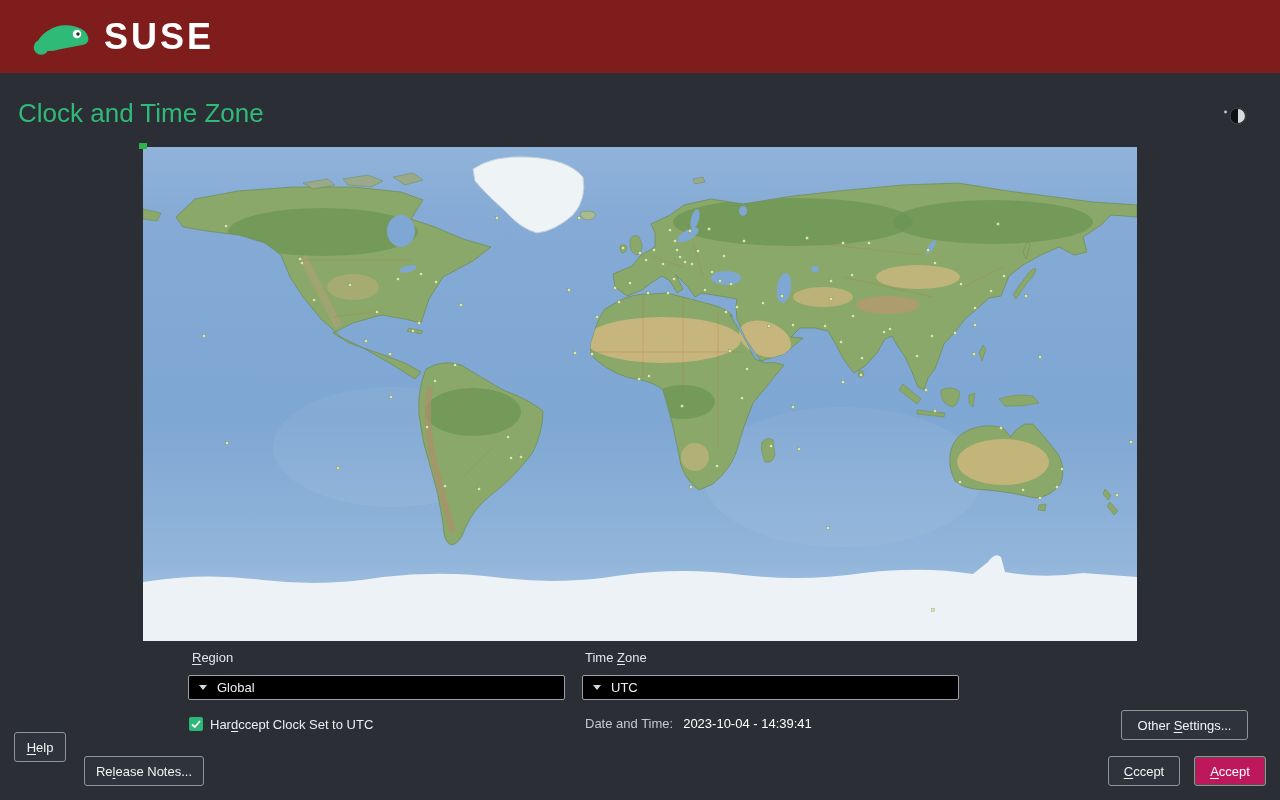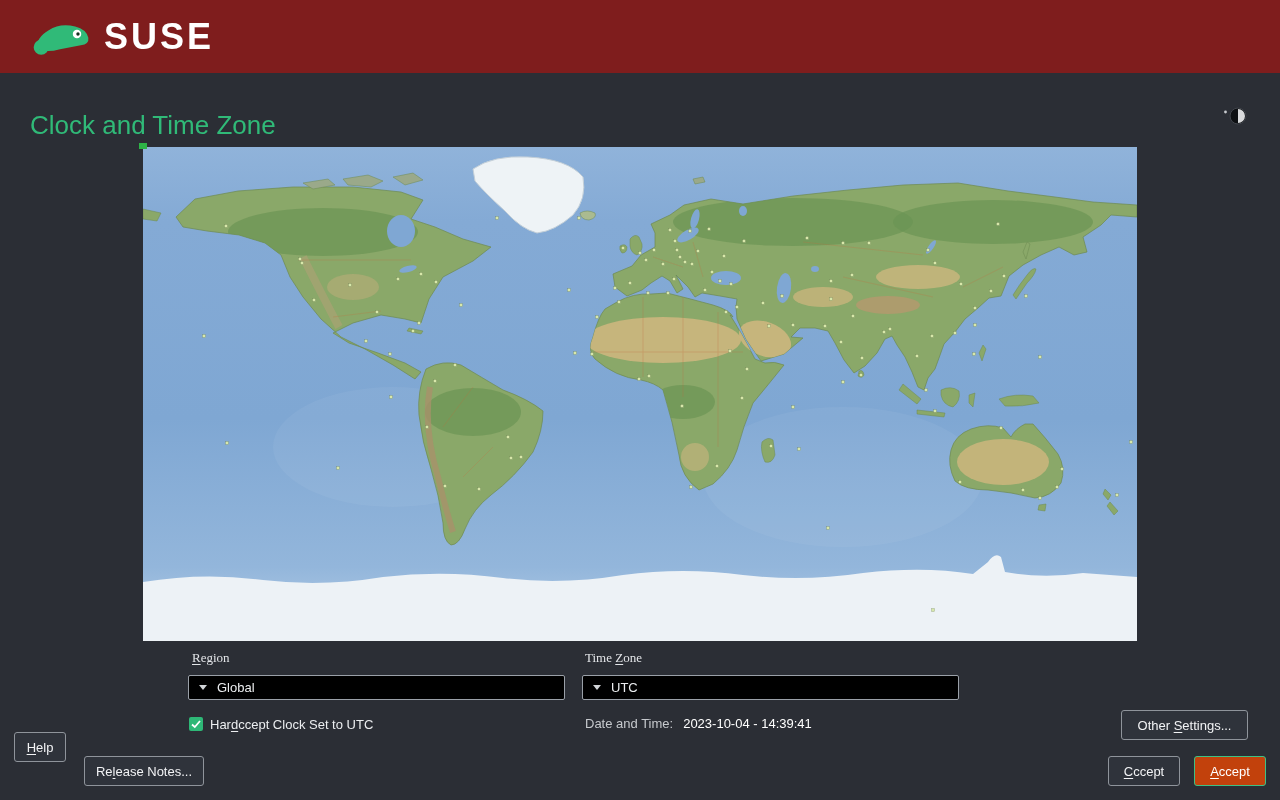--- a/index.html
+++ b/index.html
@@ -6,31 +6,31 @@
   .screen { position:relative; width:1280px; height:800px; overflow:hidden;
             background:#2b2e35; font-family:"Liberation Sans", sans-serif; }
 
   
   .header-bar { position:absolute; left:0; top:0; width:1280px; height:73px;
                 background:#7f1d1d; display:flex; align-items:center; }
   .logo { display:flex; align-items:center; margin-left:28px; gap:10px; }
   .brand-text { color:#ffffff; font-weight:bold; font-size:36px; letter-spacing:3px; line-height:1; }
 
   
-  .page-title { position:absolute; left:18px; top:98px; margin:12px; font-size:26px;
+  .page-title { position:absolute; left:18px; top:98px; margin:0; font-size:26px;
                 font-weight:400; color:#30ba78; }
   .theme-toggle { position:absolute; right:32px; top:106px; width:26px; height:20px; cursor:pointer; }
 
   
   .map-wrap { position:absolute; left:143px; top:147px; width:994px; height:494px; }
   .map-wrap svg { display:block; }
   .zone-marker { position:absolute; left:-4px; top:-4px; width:8px; height:6px; background:#2db347; }
 
   
-  .field-label { position:absolute; top:650px; font-size:13px; color:#e3e5e8;font-family:Liberation Serif, serif; }
+  .field-label { position:absolute; top:650px; font-size:13px; color:#e3e5e8; }
   .mn { text-decoration:underline; text-underline-offset:2px; }
 
   
   .combo { position:absolute; top:675px; width:377px; height:25px; box-sizing:border-box;
            background:#000000; border:1px solid #9aa0a8; border-radius:2px;
            display:flex; align-items:center; color:#eceef0; font-size:13px; cursor:pointer; }
   .combo-arrow { width:28px; display:flex; align-items:center; justify-content:center; }
   .tri { width:0; height:0; border-left:4px solid transparent; border-right:4px solid transparent;
          border-top:5px solid #d2d5d9; }
 
@@ -46,21 +46,21 @@
 
   
   .btn { position:absolute; height:30px; box-sizing:border-box; border:1px solid #8f949b;
          border-radius:3px; background:#2f333b; color:#f2f3f5; font-size:13px;
          display:flex; align-items:center; justify-content:center; padding:9px 10px;
          cursor:pointer; white-space:nowrap; }
   .btn-other   { left:1121px; top:710px; width:127px; }
   .btn-help    { left:14px;  top:732px; width:52px;  }
   .btn-release { left:84px;  top:756px; width:120px; }
   .btn-cancel  { left:1108px; top:756px; width:72px; }
-  .btn-accept  { left:1194px; top:756px; width:72px; background:#c2410c; border-color:#3fc184; color:#fff; }
+  .btn-accept  { left:1194px; top:756px; width:72px; background:#be185d; border-color:#3fc184; color:#fff; }
 </style>
 </head>
 <body>
 
 <div class="screen">
 
   <div class="header-bar">
     <div class="logo">
       <span>
         <svg width="66" height="44" viewBox="0 0 70 46">

